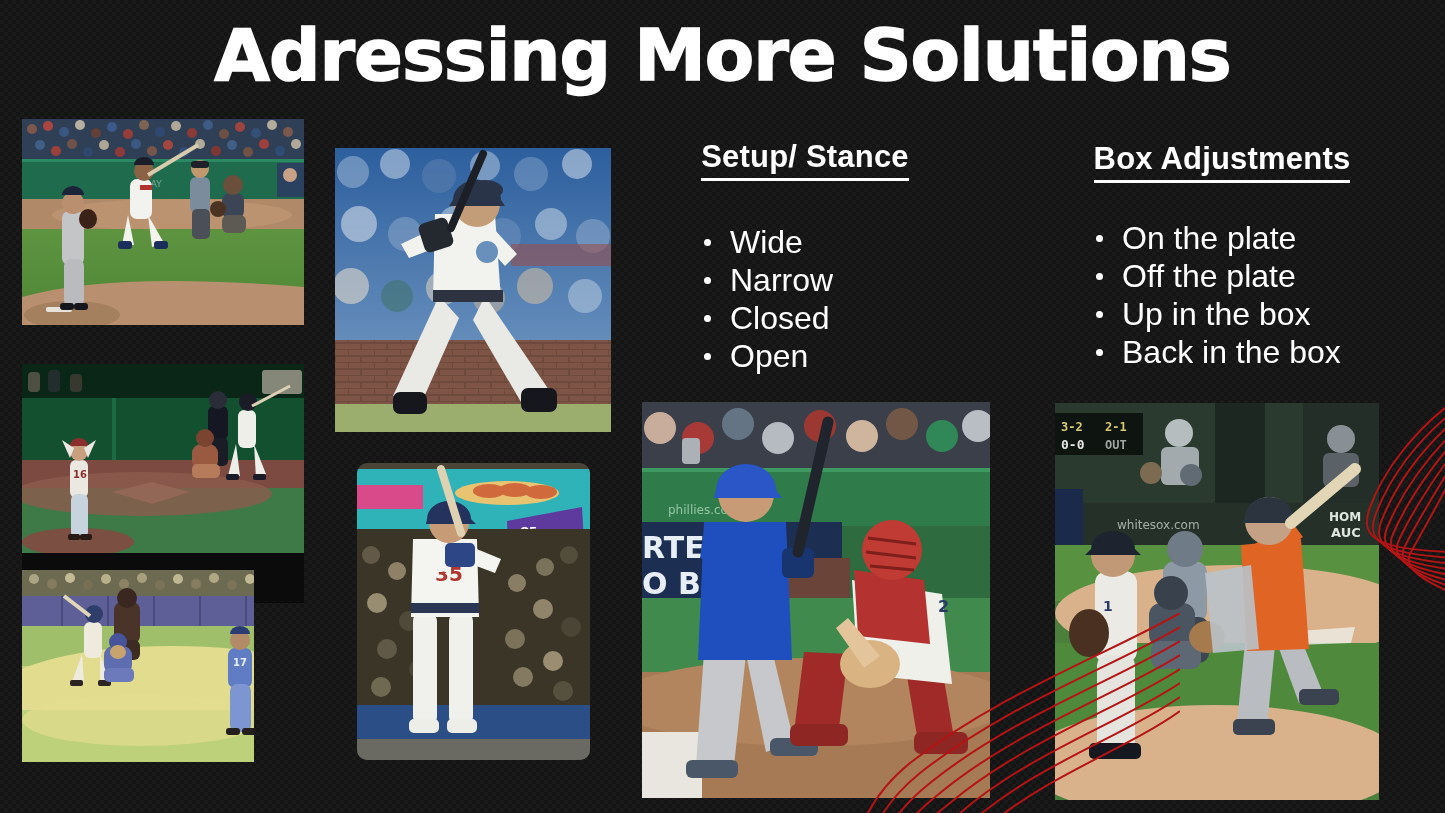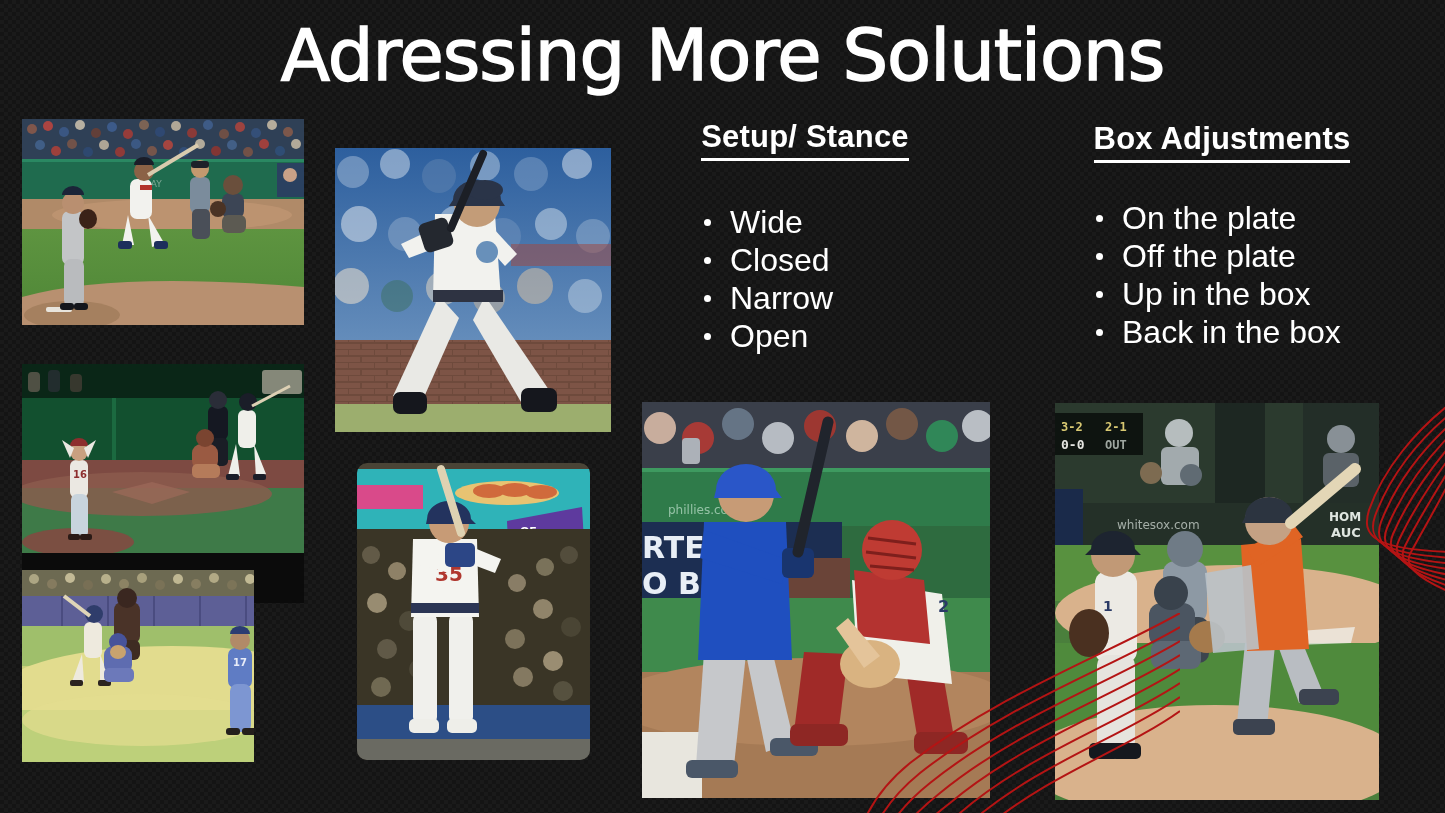--- a/index.html
+++ b/index.html
@@ -26,29 +26,29 @@
   #deco-right { right:-10px; top:400px; width:190px; height:413px; }
   #deco-bottom { left:850px; bottom:-40px; width:330px; height:240px; }
 
   
   #title {
     position:absolute; left:0; top:16px; width:1445px;
     text-align:center;
     color:#ffffff;
     font-family:"DejaVu Sans", sans-serif;
     font-size:72px;
-    font-weight:400;
+    font-weight:700;
     letter-spacing:-1px;
     line-height:78px;
     white-space:nowrap;
     -webkit-text-stroke:1.5px #ffffff;
   }
 
   
-  .col { position:absolute; }
+  .col { position:absolute;margin-top:20px; }
   #col-setup { left:640px; top:118px; width:330px; }
   #col-box   { left:1032px; top:120px; width:380px; }
 
   .col-head {
     color:#ffffff;
     font-size:31px;
     font-weight:bold;
     text-align:center;
     letter-spacing:.2px;
     padding-bottom:2px;
@@ -607,22 +607,22 @@
       </g>
     </svg>
   </div>
 
   <div class="col" id="col-setup">
     <div class="head-wrap">
       <div class="col-head">Setup/ Stance</div>
     </div>
     <ul class="bullets">
       <li>Wide</li>
+      <li>Narrow</li>
       <li>Closed</li>
-      <li>Narrow</li>
       <li>Open</li>
     </ul>
   </div>
 
   <div class="col" id="col-box">
     <div class="head-wrap">
       <div class="col-head">Box Adjustments</div>
     </div>
     <ul class="bullets">
       <li>On the plate</li>

